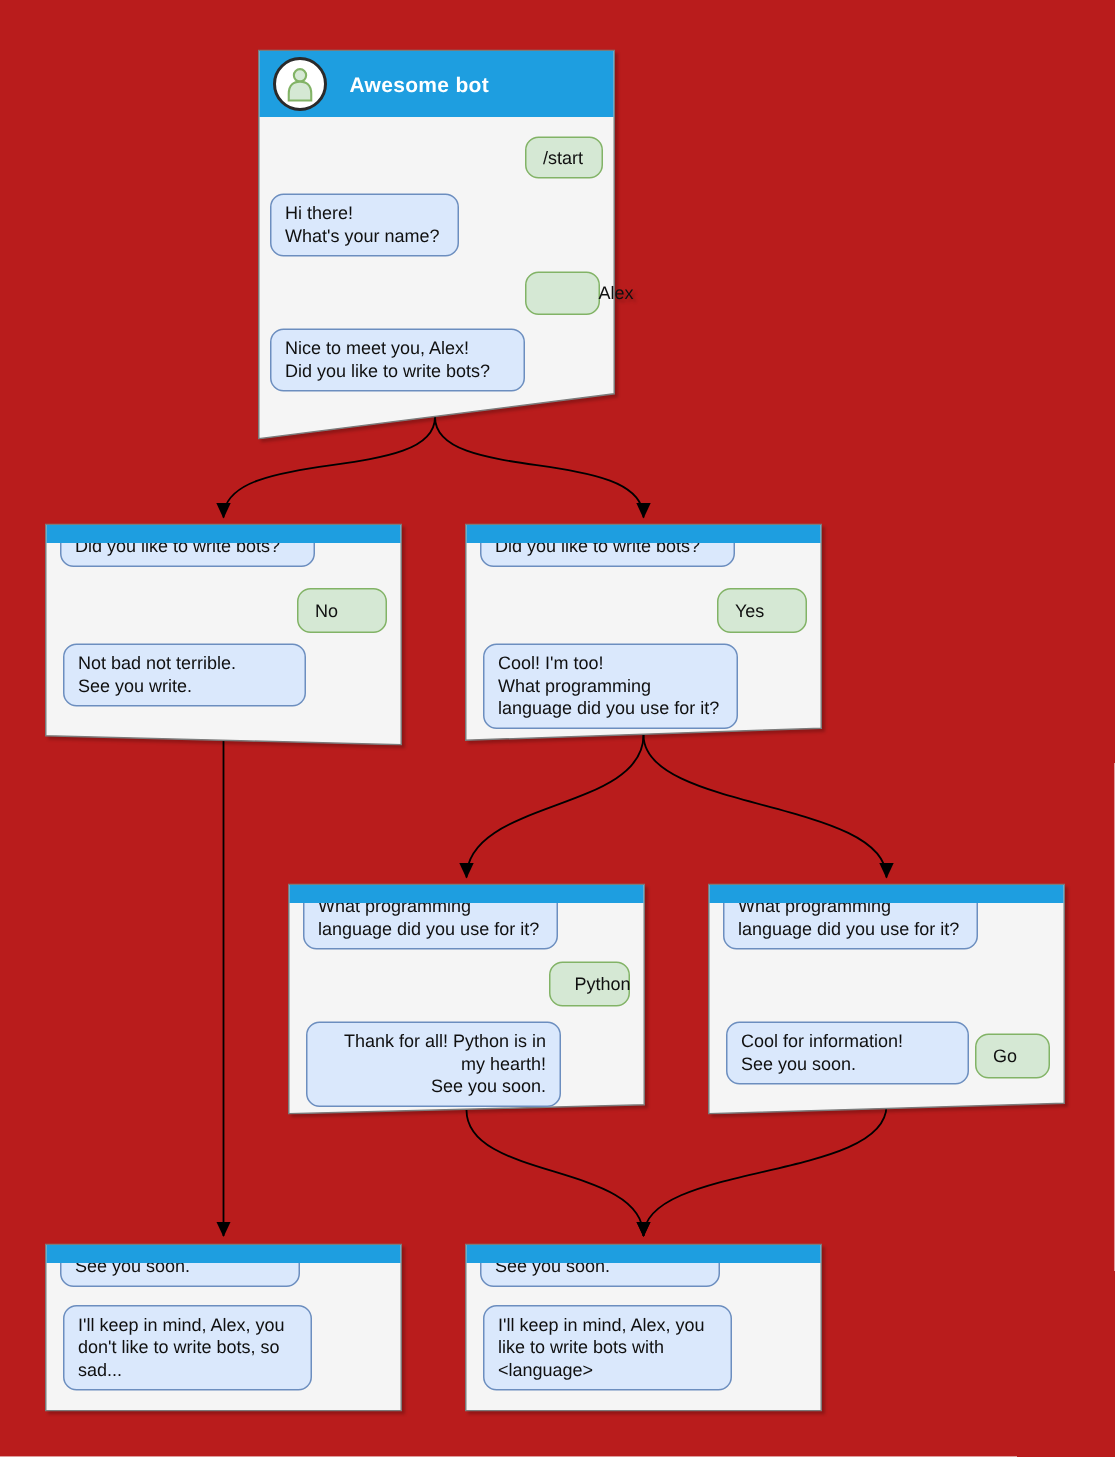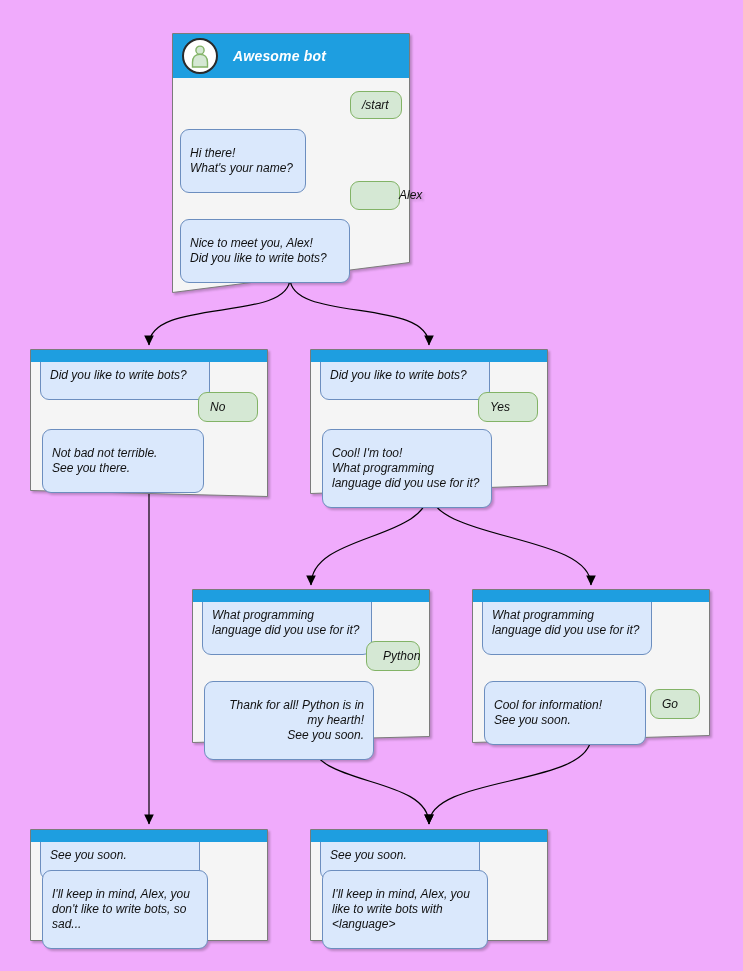--- a/index.html
+++ b/index.html
@@ -1,18 +1,18 @@
 <!DOCTYPE html>
 <html><head>
 <meta charset="utf-8">
 <style>
   html,body { margin:0; padding:0; background:#ffffff; }
   .canvas {
     position:relative; width:743px; height:971px; overflow:hidden;
-    font-family:"Liberation Sans", sans-serif; background:#f0abfc;font-style:italic;
+    font-family:"Liberation Sans", sans-serif; background:#b91c1c;
   }
   .connectors { position:absolute; left:0; top:0; }
   .edge { stroke:#000; stroke-width:1.2; fill:none; }
 
   .window { position:absolute; filter:drop-shadow(2px 2px 1.2px rgba(0,0,0,0.22)); }
   .win-bg { position:absolute; left:0; top:0; }
 
   .win-header { position:absolute; left:1px; right:1px; top:1px; background:#1e9ee0; z-index:2; }
   .win-header.big { height:44px; display:flex; align-items:center; }
   .win-header.small { height:12px; }
@@ -20,21 +20,21 @@
   .avatar {
     width:36px; height:36px; margin-left:9px; box-sizing:border-box;
     background:#fff; border:2px solid #2a2a2a; border-radius:50%;
     display:flex; align-items:center; justify-content:center; flex:0 0 auto;
   }
   .win-title { color:#ffffff; font-weight:bold; font-size:14px; margin-left:15px; letter-spacing:0.2px; }
 
   .bubble {
     position:absolute; box-sizing:border-box; z-index:1;
     font-size:12px; line-height:1.25; color:#101010;
-    white-space:pre-line; border-radius:9px; padding:16px 9px;
+    white-space:pre-line; border-radius:9px; padding:5px 9px;
   }
   .bubble.bot  { background:#dae8fc; border:1px solid #6c8ebf; }
   .bubble.user {
     background:#d5e8d4; border:1px solid #82b366;
     display:flex; align-items:center; padding:0 0 0 11px; white-space:nowrap;
   }
 </style>
 </head>
 <body>
 
@@ -77,21 +77,21 @@
   </div>
 
   <div class="window" style="left:30px;top:349px;width:238px;height:148px;">
     <svg class="win-bg" width="238" height="148" viewBox="0 0 238 148" preserveAspectRatio="none">
       <polygon points="0.5,0.5 237.5,0.5 237.5,147.5 0.5,141.5" fill="#f5f5f5" stroke="#7b7b7b" stroke-width="1"></polygon>
     </svg>
     <div class="win-header small"></div>
     <div class="bubble bot" style="left:10px;top:2px;width:170px;">Did you like to write bots?</div>
     <div class="bubble user" style="right:10px;top:43px;width:60px;height:30px;text-align:right;">No</div>
     <div class="bubble bot" style="left:12px;top:80px;width:162px;">Not bad not terrible.
-See you there.</div>
+See you write.</div>
   </div>
 
   <div class="window" style="left:310px;top:349px;width:238px;height:146px;">
     <svg class="win-bg" width="238" height="146" viewBox="0 0 238 146" preserveAspectRatio="none">
       <polygon points="0.5,0.5 237.5,0.5 237.5,136.5 0.5,144.5" fill="#f5f5f5" stroke="#7b7b7b" stroke-width="1"></polygon>
     </svg>
     <div class="win-header small"></div>
     <div class="bubble bot" style="left:10px;top:2px;width:170px;">Did you like to write bots?</div>
     <div class="bubble user" style="right:10px;top:43px;width:60px;height:30px;">Yes</div>
     <div class="bubble bot" style="left:12px;top:80px;width:170px;">Cool! I'm too!

